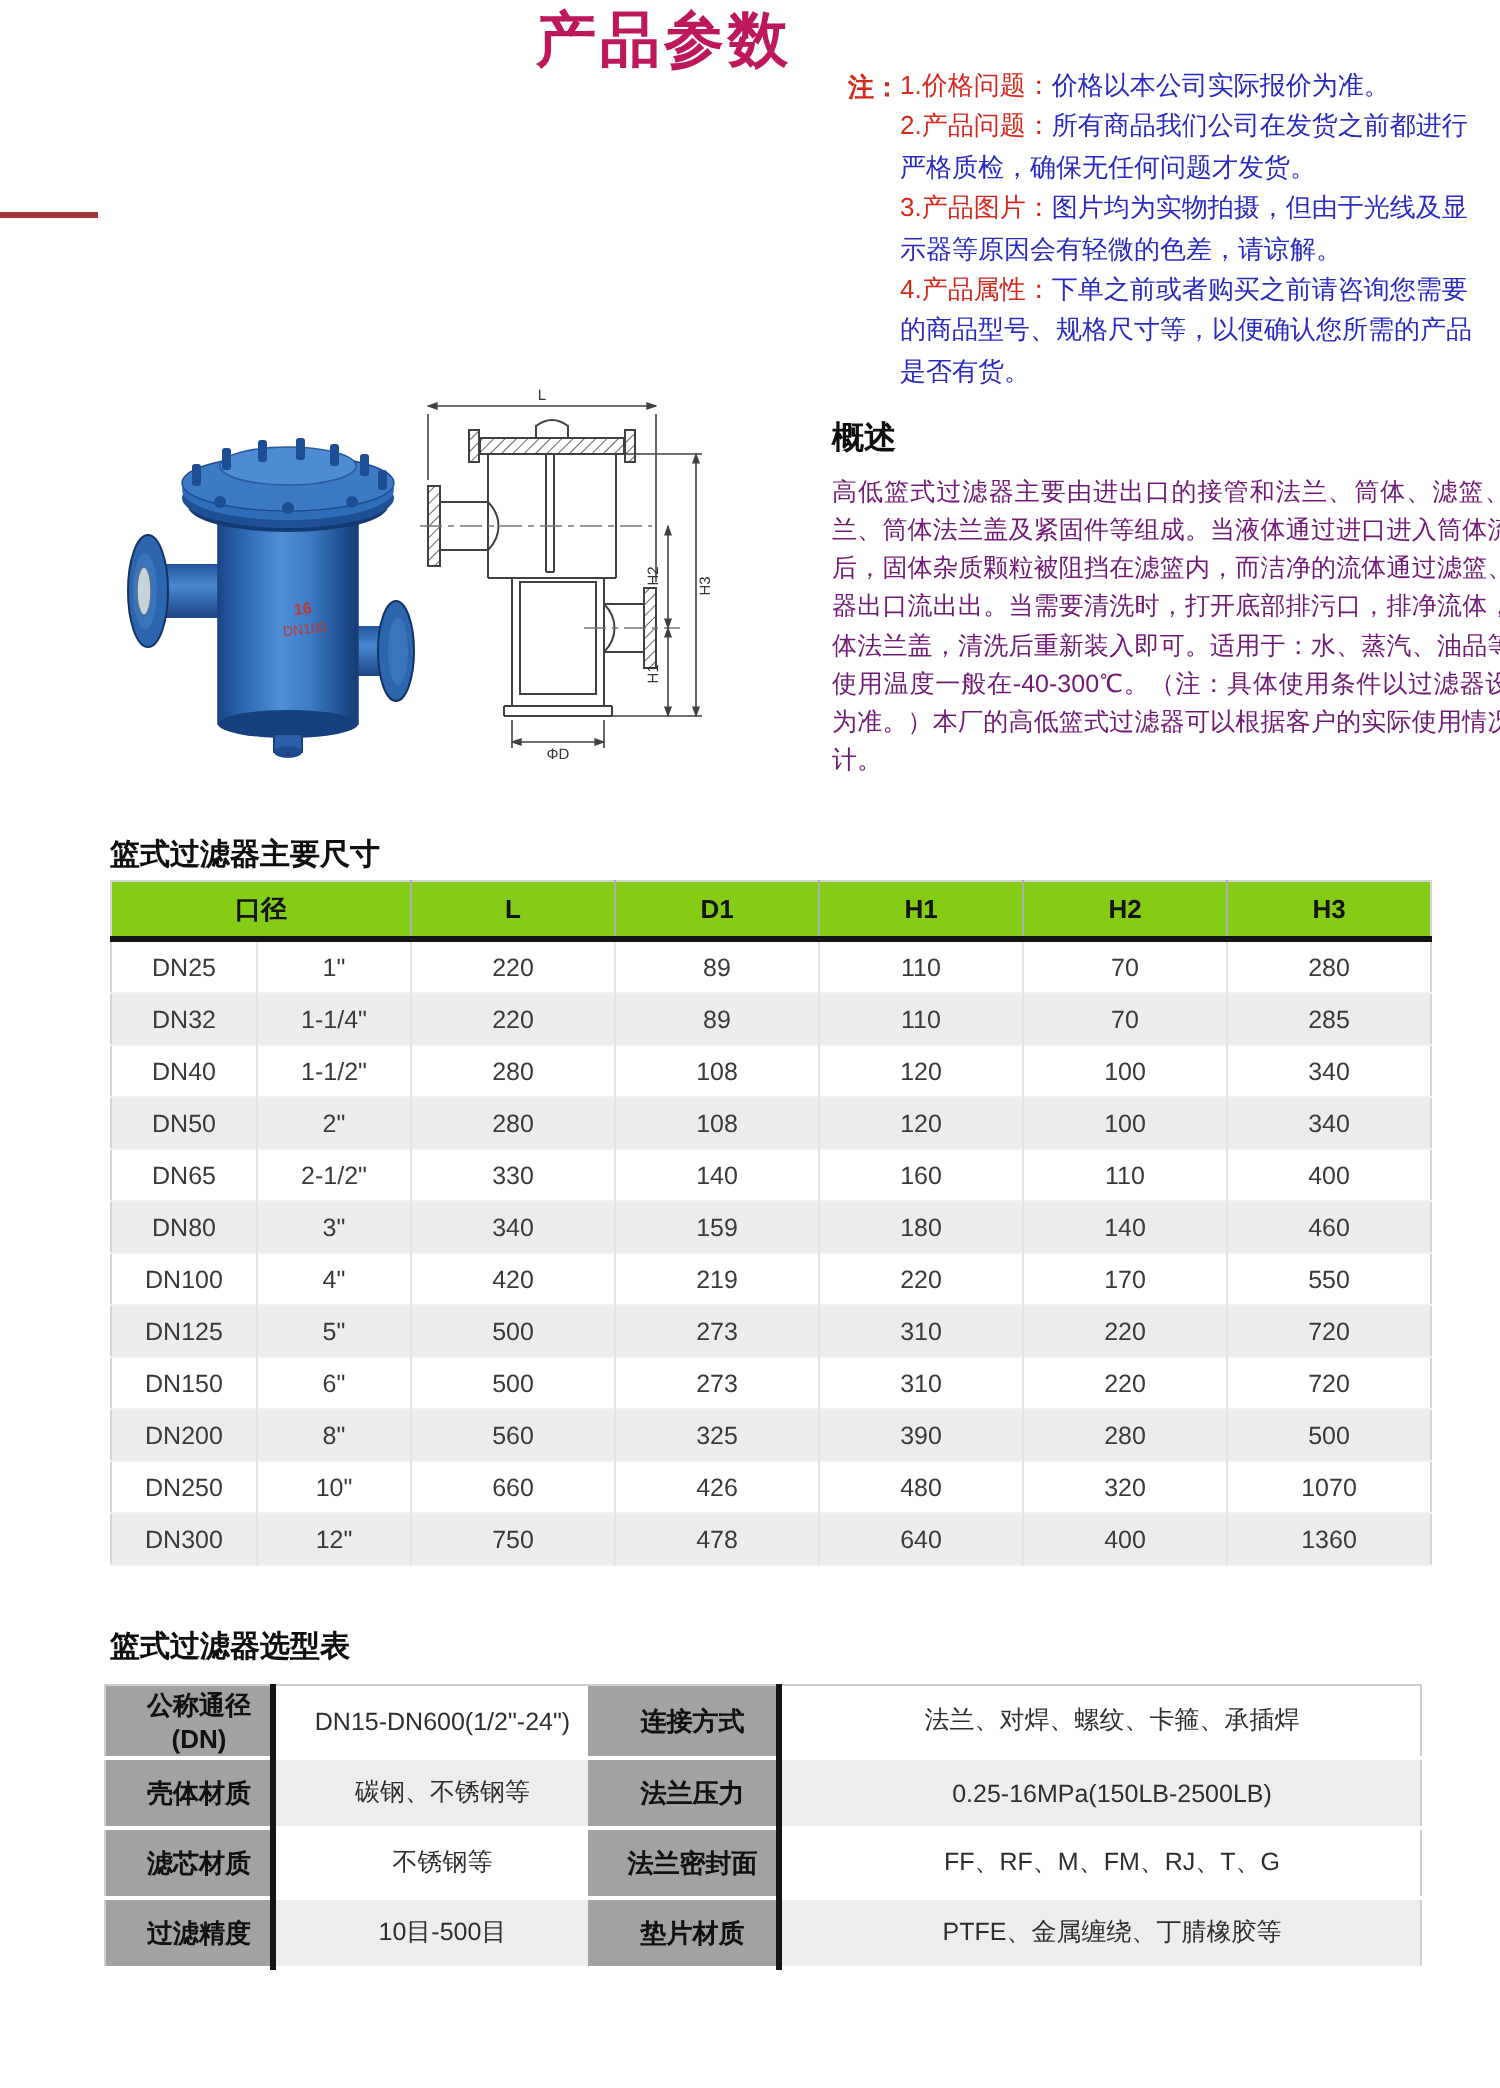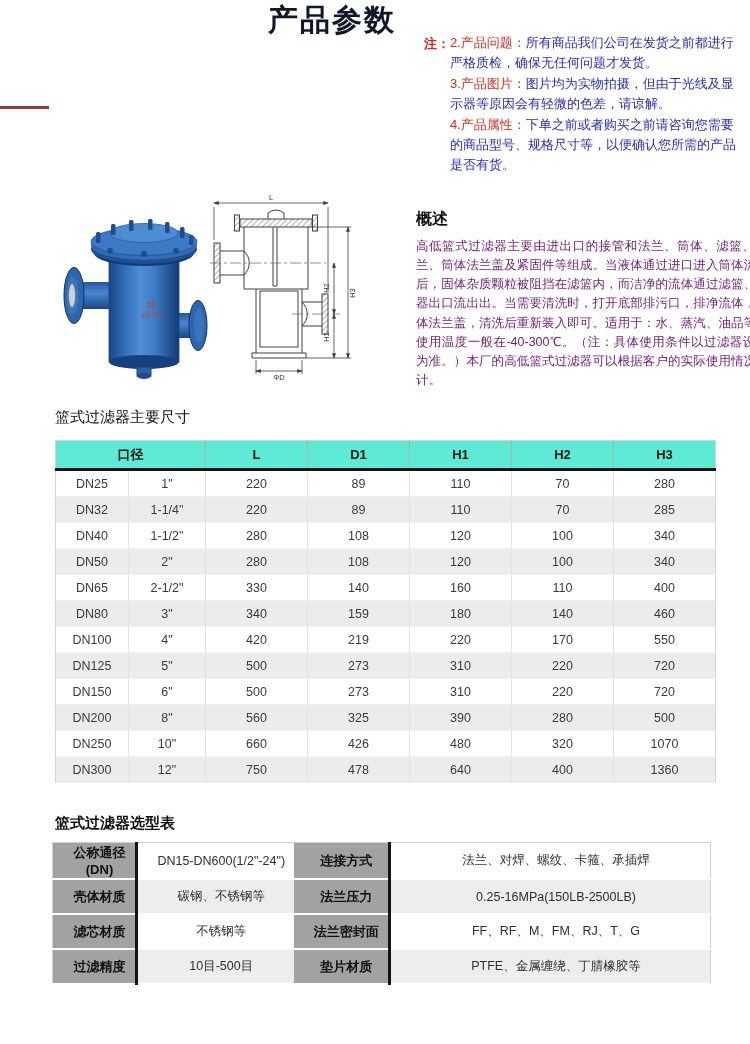--- a/index.html
+++ b/index.html
@@ -1,44 +1,44 @@
 <!DOCTYPE html>
 <html><head>
 <meta charset="utf-8">
 <style>
   html,body{margin:0;padding:0;background:#fff;}
   .page{position:relative;width:750px;height:1044px;background:#fff;overflow:hidden;
         font-family:"Liberation Sans",sans-serif;color:#111;}
 
   
   .page-title{position:absolute;top:0;left:0;width:664px;text-align:center;
-              font-size:30px;font-weight:bold;letter-spacing:2px;color:#0f172a;}
+              font-size:30px;font-weight:bold;letter-spacing:2px;color:#be185d;}
 
   .notes{position:absolute;left:424px;top:33px;width:322px;font-size:13px;line-height:1.57;}
   .notes-prefix{position:absolute;left:0;top:1px;color:#d7281e;font-weight:bold;}
   .notes-list{margin-left:26px;}
   .note-item{margin:0;}
   .note-label{color:#d7281e;}
   .note-text{color:#2a2ac2;}
 
   .prod-dash{position:absolute;left:0;top:106px;width:49px;height:3px;background:#a23838;}
   .prod-title{position:absolute;left:56px;top:88px;font-size:27px;font-weight:bold;color:#0d0d0d;}
 
   
   .photo{position:absolute;left:52px;top:196px;}
   .drawing{position:absolute;left:208px;top:190px;}
   .overview{position:absolute;left:368px;top:209px;width:378px;margin-left:48px;}
   .overview-heading{font-size:16px;font-weight:bold;color:#0f0f0f;margin:0 0 7px 0;}
   .overview-body{margin:0;font-size:12.5px;line-height:1.53;color:#701a75;text-align:justify;}
 
   
-  .dims-title{position:absolute;left:55px;top:408px;font-size:15px;font-weight:normal;color:#0f0f0f;}
+  .dims-title{position:absolute;left:55px;top:418px;font-size:15px;font-weight:bold;color:#0f0f0f;}
   .dims-table{position:absolute;left:55px;top:440px;width:660px;border-collapse:collapse;
               table-layout:fixed;border:1px solid #d4d4d4;}
-  .dims-table th{background:#5eead4;font-size:13px;font-weight:bold;color:#141414;
+  .dims-table th{background:#84cc16;font-size:13px;font-weight:bold;color:#141414;
                  height:25px;border-right:1px solid #b0b0b0;}
   .dims-table th:last-child{border-right:none;}
   .dims-table thead tr{border-bottom:3px solid #141414;}
   .dims-table td{height:23px;text-align:center;font-size:12.5px;color:#3a3a3a;
                  border-right:1px solid #e3e3e3;}
   .dims-table td:last-child{border-right:none;}
   .dims-table tbody tr{border-bottom:1px solid #f1f1f1;background:#fff;}
   .dims-table tbody tr.alt{background:#ececec;}
   .dims-note{position:absolute;left:47px;top:760px;width:695px;font-size:12px;color:#1f1f1f;}
 
@@ -56,20 +56,21 @@
 </head>
 <body>
 
 <div class="page">
 
   <div class="page-title">产品参数</div>
 
   <div class="notes">
     <span class="notes-prefix">注：</span>
     <div class="notes-list">
+        <div class="note-item"><span class="note-label">1.价格问题：</span><span class="note-text">价格以本公司实际报价为准。</span></div>
         <div class="note-item"><span class="note-label">2.产品问题：</span><span class="note-text">所有商品我们公司在发货之前都进行严格质检，确保无任何问题才发货。</span></div>
         <div class="note-item"><span class="note-label">3.产品图片：</span><span class="note-text">图片均为实物拍摄，但由于光线及显示器等原因会有轻微的色差，请谅解。</span></div>
         <div class="note-item"><span class="note-label">4.产品属性：</span><span class="note-text">下单之前或者购买之前请咨询您需要的商品型号、规格尺寸等，以便确认您所需的产品是否有货。</span></div>
       </div>
   </div>
 
   <div class="prod-dash"></div>
 
   <svg class="photo" width="160" height="190" viewBox="0 0 160 190">
     <defs>

